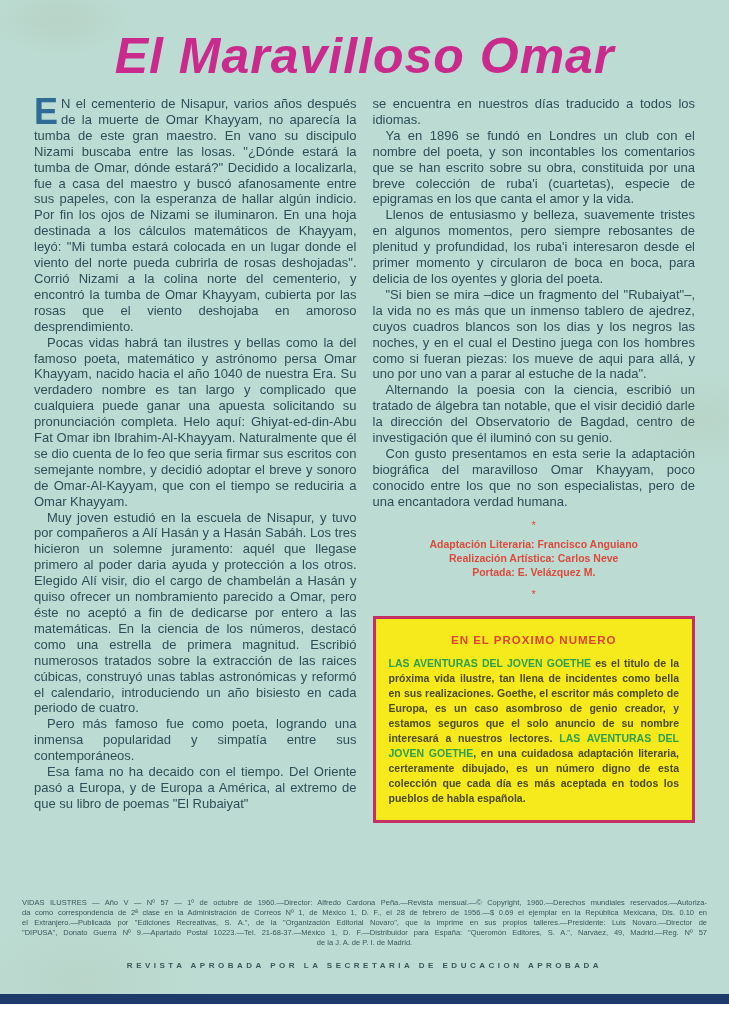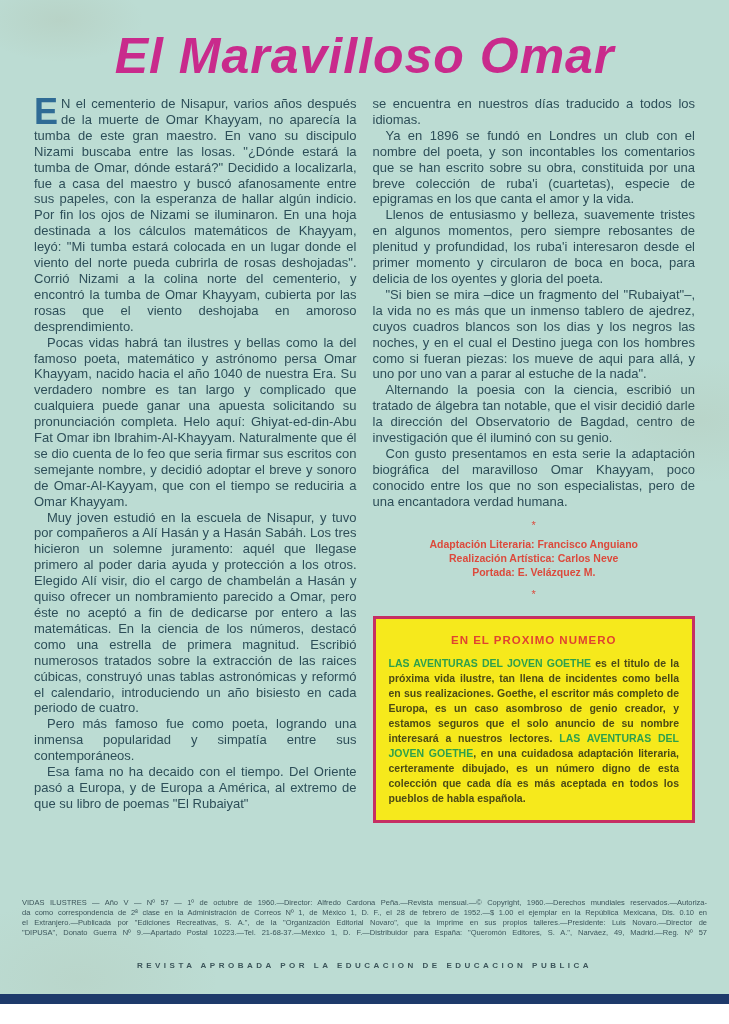--- a/index.html
+++ b/index.html
@@ -140,22 +140,23 @@
       <div class="next-box">
         <div class="heading">EN EL PROXIMO NUMERO</div>
         <div class="body"><span class="green">LAS AVENTURAS DEL JOVEN GOETHE</span><span> es el titulo de la próxima vida ilustre, tan llena de incidentes como bella en sus realizaciones. Goethe, el escritor más completo de Europa, es un caso asombroso de genio creador, y estamos seguros que el solo anuncio de su nombre interesará a nuestros lectores. </span><span class="green">LAS AVENTURAS DEL JOVEN GOETHE</span><span>, en una cuidadosa adaptación literaria, certeramente dibujado, es un número digno de esta colección que cada día es más aceptada en todos los pueblos de habla española.</span></div>
       </div>
     </div>
 
   </div>
 
   <div class="fineprint">
     <div class="fp-line">VIDAS ILUSTRES — Año V — Nº 57 — 1º de octubre de 1960.—Director: Alfredo Cardona Peña.—Revista mensual.—© Copyright, 1960.—Derechos mundiales reservados.—Autoriza-</div>
-    <div class="fp-line">da como correspondencia de 2ª clase en la Administración de Correos Nº 1, de México 1, D. F., el 28 de febrero de 1952.—$ 1.00 el ejemplar en la República Mexicana, Dls. 0.10 en</div>
+    <div class="fp-line">da como correspondencia de 2ª clase en la Administración de Correos Nº 1, de México 1, D. F., el 28 de febrero de 1956.—$ 0.69 el ejemplar en la República Mexicana, Dls. 0.10 en</div>
     <div class="fp-line">el Extranjero.—Publicada por "Ediciones Recreativas, S. A.", de la "Organización Editorial Novaro", que la imprime en sus propios talleres.—Presidente: Luis Novaro.—Director de</div>
     <div class="fp-line">"DIPUSA", Donato Guerra Nº 9.—Apartado Postal 10223.—Tel. 21-68-37.—México 1, D. F.—Distribuidor para España: "Queromón Editores, S. A.", Narváez, 49, Madrid.—Reg. Nº 57</div>
+    <div class="fp-line center">de la J. A. de P. I. de Madrid.</div>
   </div>
 
-  <div class="approved">REVISTA APROBADA POR LA EDUCACION DE EDUCACION PUBLICA</div>
+  <div class="approved">REVISTA APROBADA POR LA SECRETARIA DE EDUCACION APROBADA</div>
 
   <div class="bottom-edge"></div>
 
 </div>
 
 </body></html>

